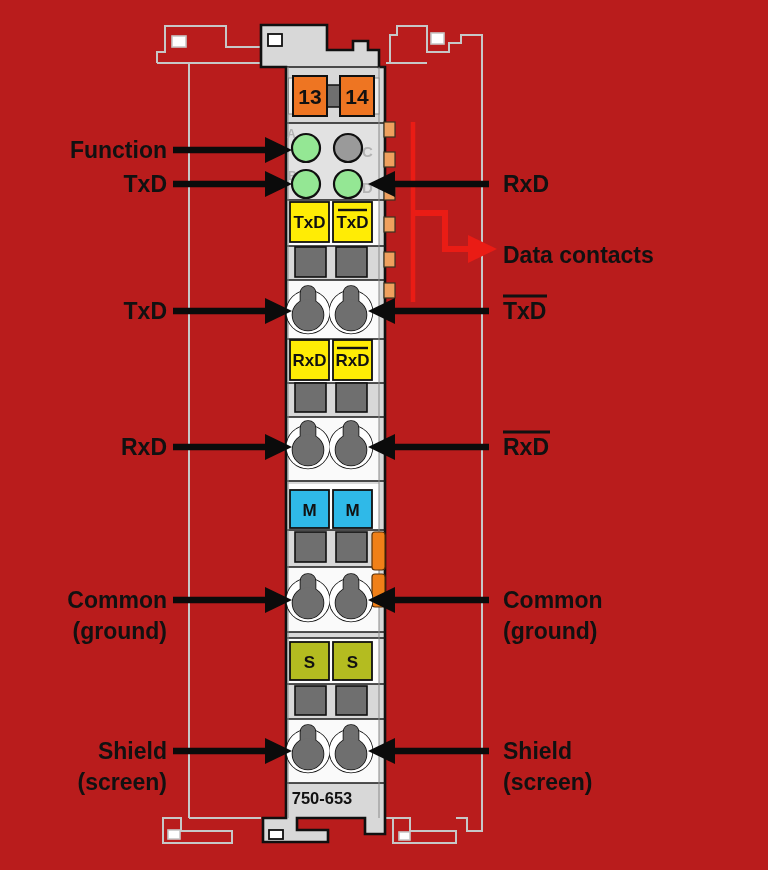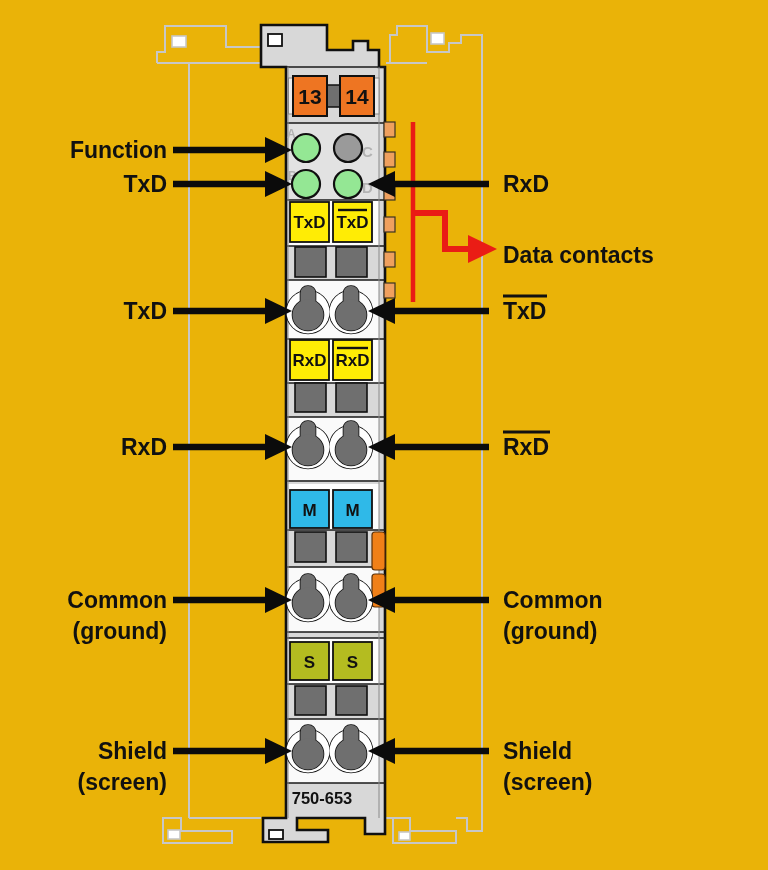--- a/index.html
+++ b/index.html
@@ -1,17 +1,17 @@
 <!DOCTYPE html>
 <html><head>
 <meta charset="utf-8">
 <title>Diagram</title>
 <style>
   html,body{margin:0;padding:0;background:#ffffff;}
-  .stage{position:relative;width:768px;height:870px;background:#eab308;overflow:hidden;}
+  .stage{position:relative;width:768px;height:870px;background:#b91c1c;overflow:hidden;}
   svg{display:block;}
   text{font-family:"Liberation Sans", sans-serif;font-weight:bold;fill:#111111;}
   .ghost{fill:none;stroke:#c7c7c7;stroke-width:2;}
   .ghost-notch{fill:#ffffff;stroke:#c7c7c7;stroke-width:1.6;}
   .outline{fill:#d8d8d8;stroke:#101010;stroke-width:2.6;stroke-linejoin:miter;}
   .notch{fill:#ffffff;stroke:#101010;stroke-width:1.8;}
   .seam{stroke:#1a1a1a;stroke-width:1.3;fill:none;}
   .innerline{stroke:#8a8a8a;stroke-width:1;fill:none;}
   .panel{fill:#fafafa;}
   .strip{fill:#fdfdfd;}

